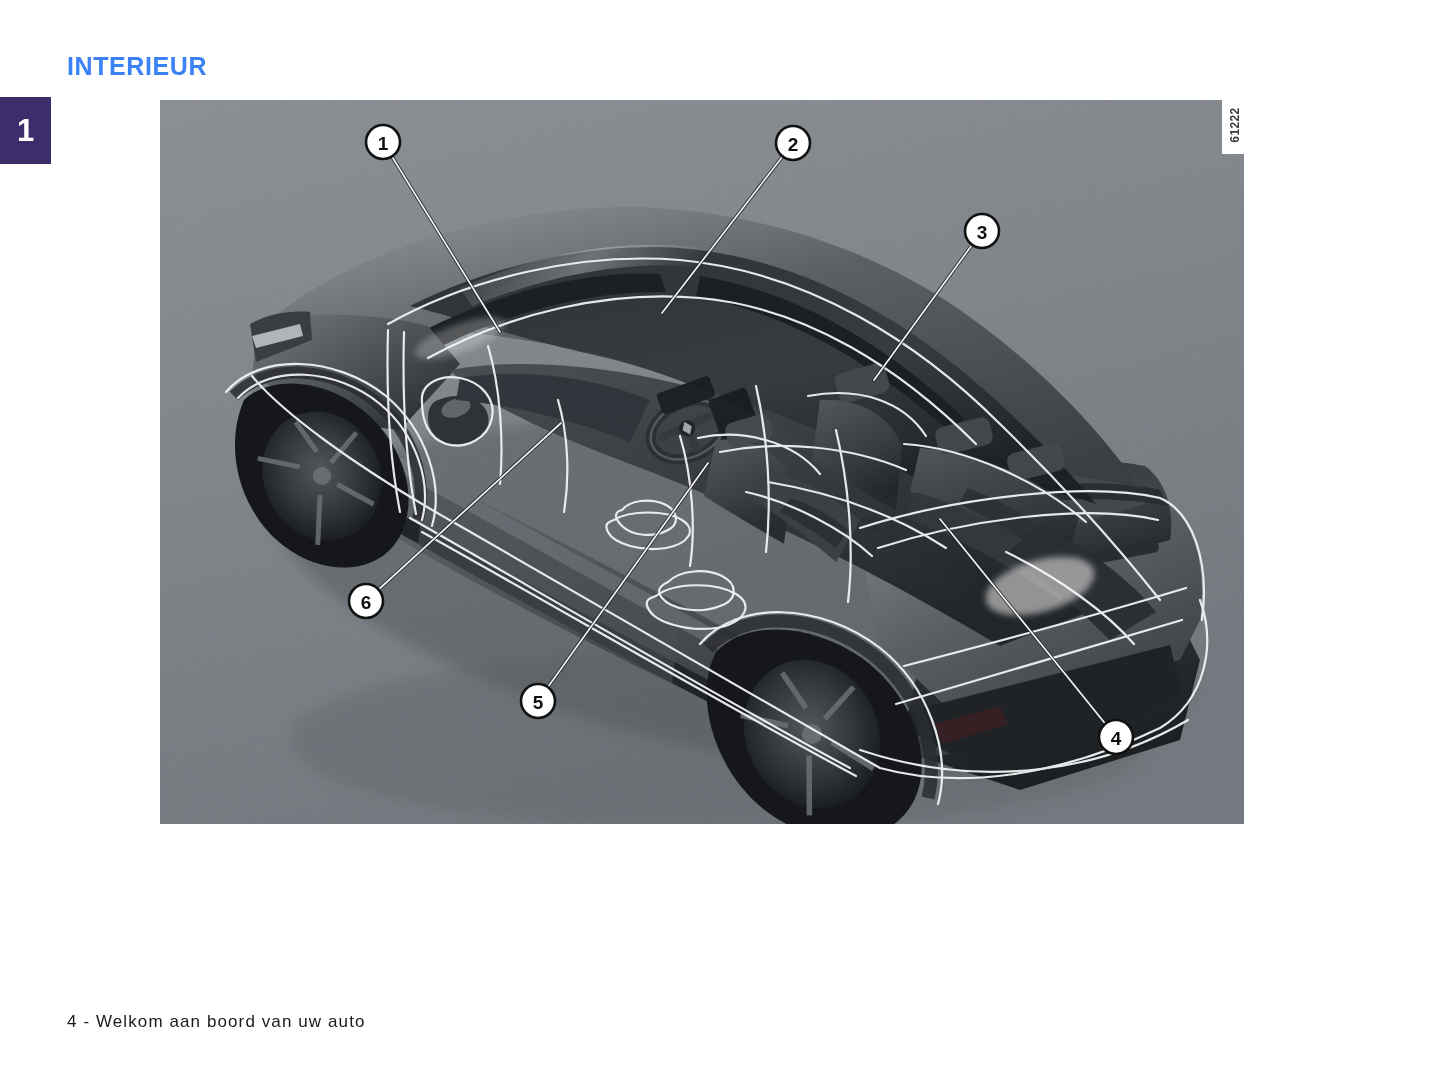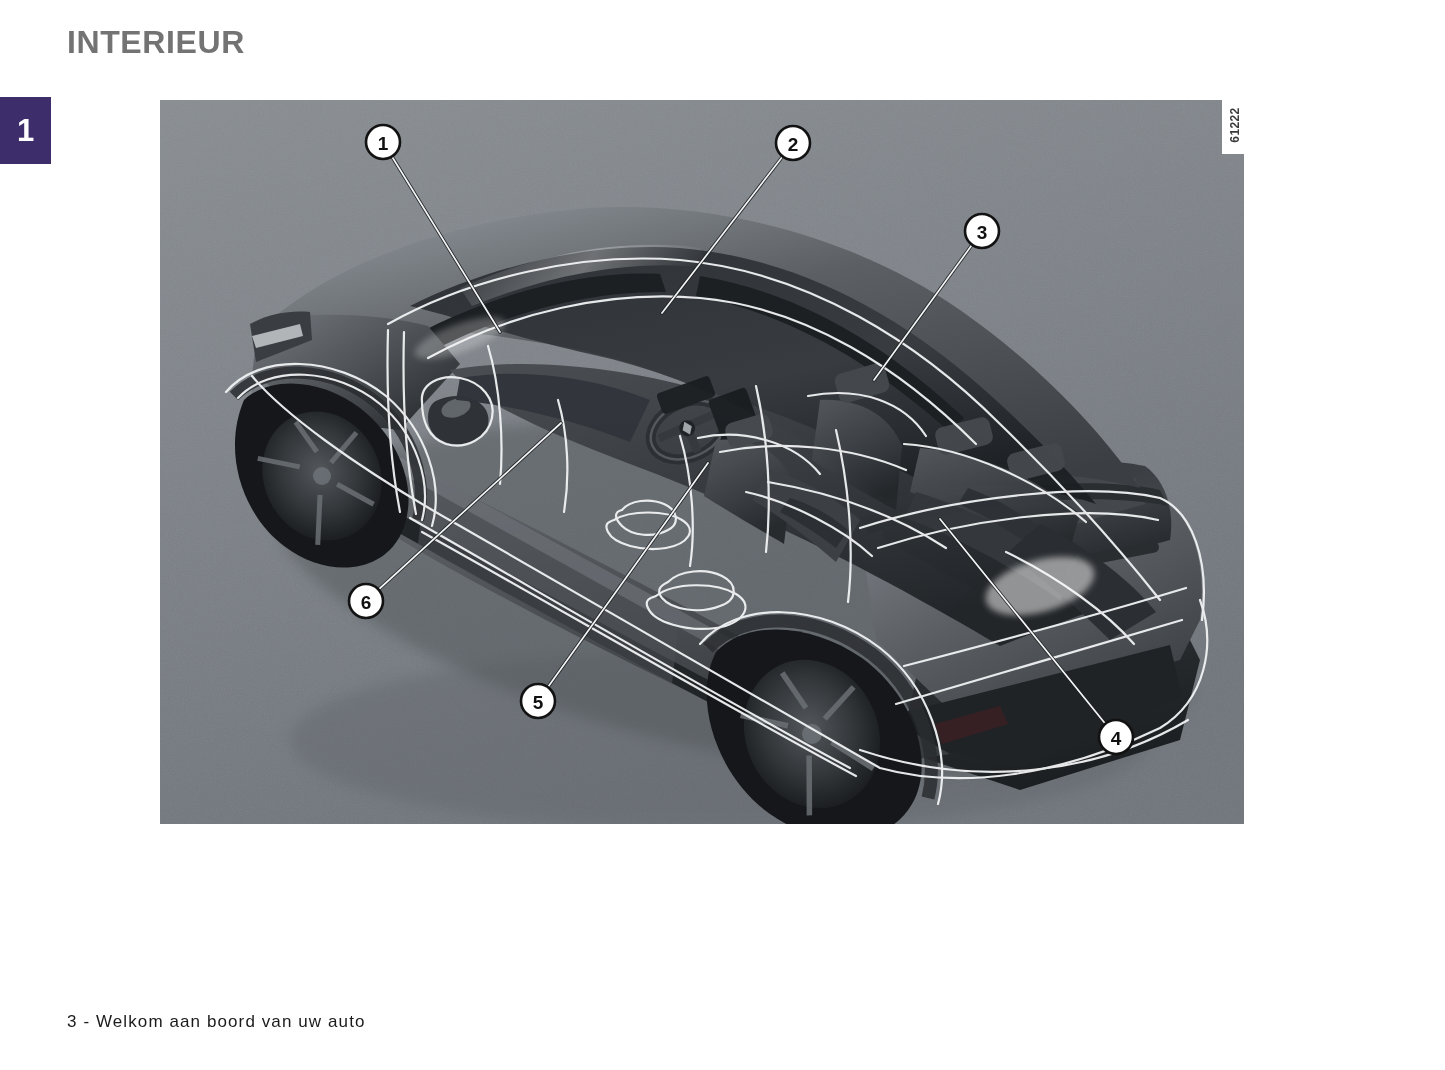--- a/index.html
+++ b/index.html
@@ -12,25 +12,25 @@
     background: #ffffff;
     font-family: "Liberation Sans", sans-serif;
     overflow: hidden;
     position: relative;
   }
 
   
   #page-title {
     position: absolute;
     left: 67px;
-    top: 24px;
-    font-size: 32px;
+    top: 52px;
+    font-size: 25px;
     font-weight: bold;
     letter-spacing: 0.6px;
-    color: #737373;
+    color: #3b82f6;
     font-family: "Liberation Sans", sans-serif;
   }
 
   
   #chapter-tab {
     position: absolute;
     left: 0;
     top: 97px;
     width: 51px;
     height: 67px;
@@ -387,13 +387,13 @@
         <text class="callout-num" x="206" y="502">6</text>
       </g>
     </g>
   </svg>
 </div>
 
 <div id="figure-code">
   <span>61222</span>
 </div>
 
-<div id="footer">3 - Welkom aan boord van uw auto</div>
+<div id="footer">4 - Welkom aan boord van uw auto</div>
 
 </body></html>

